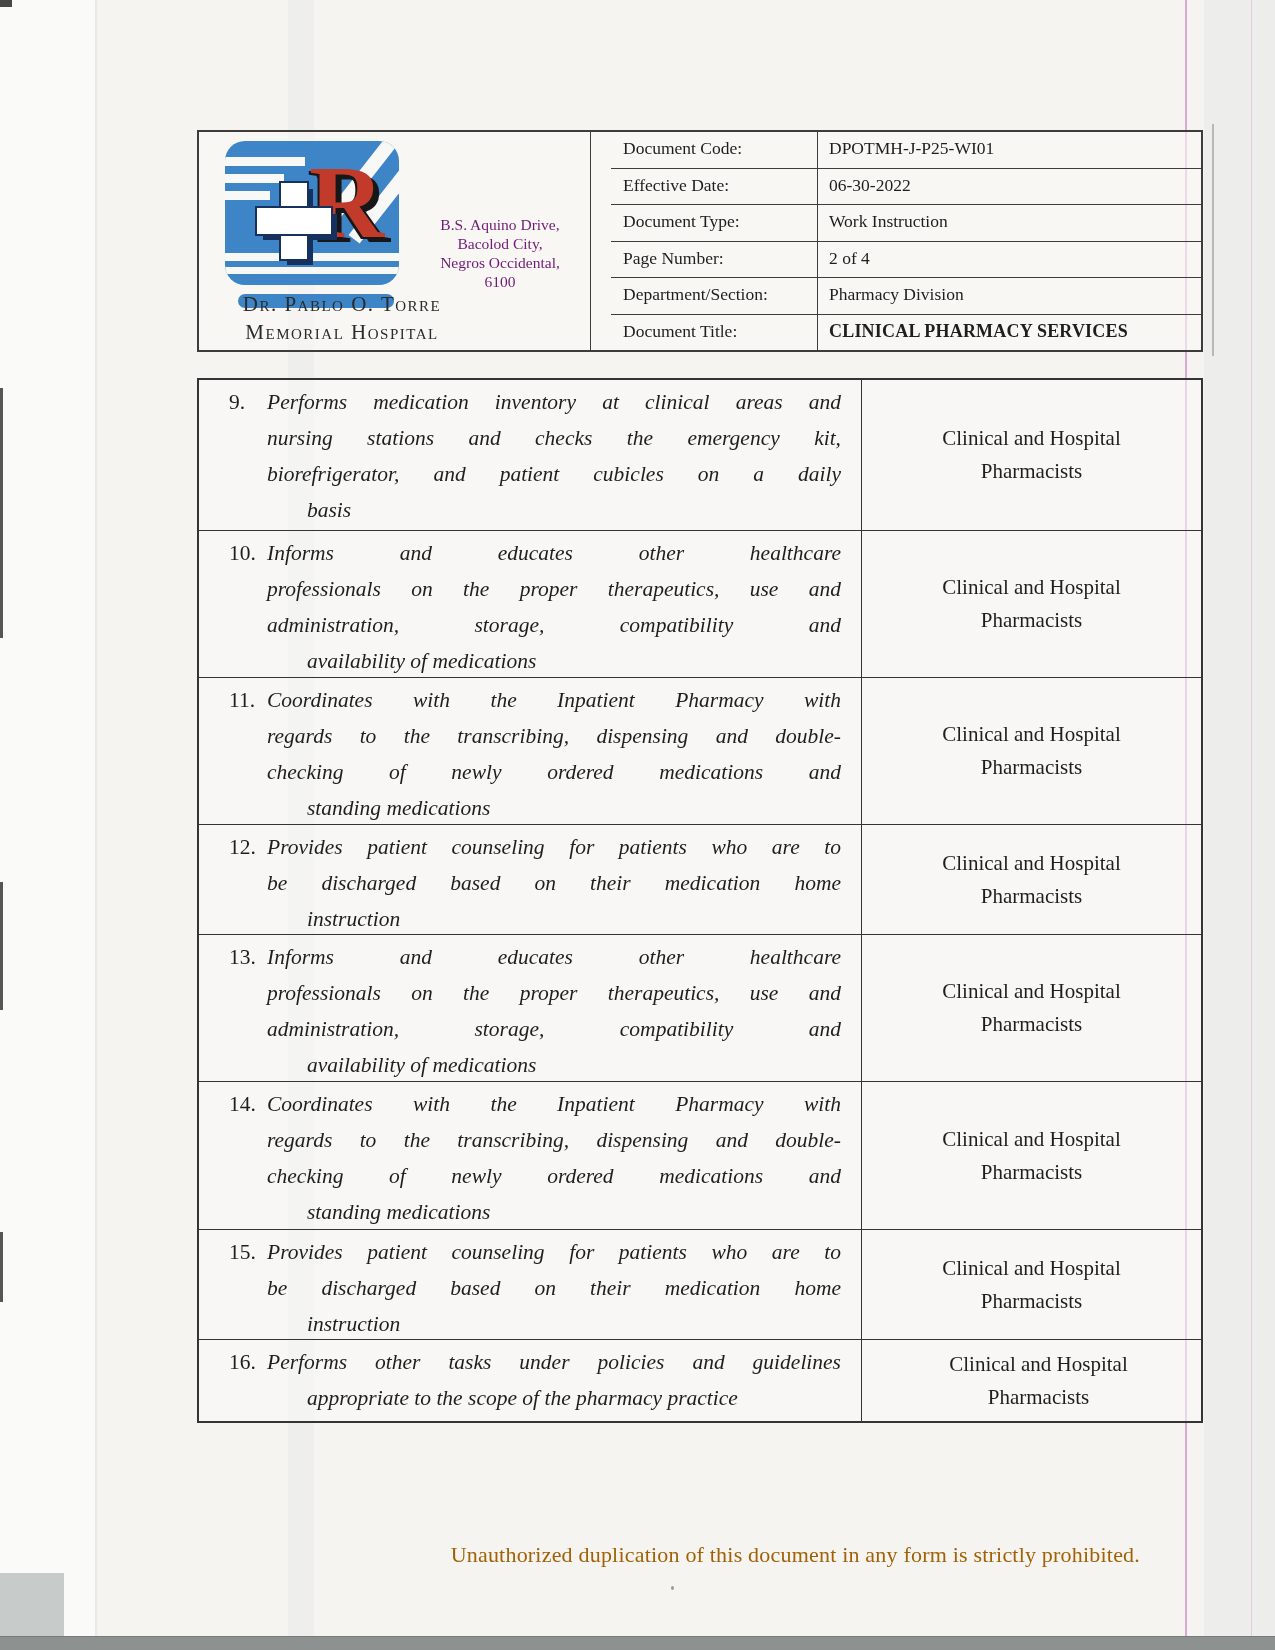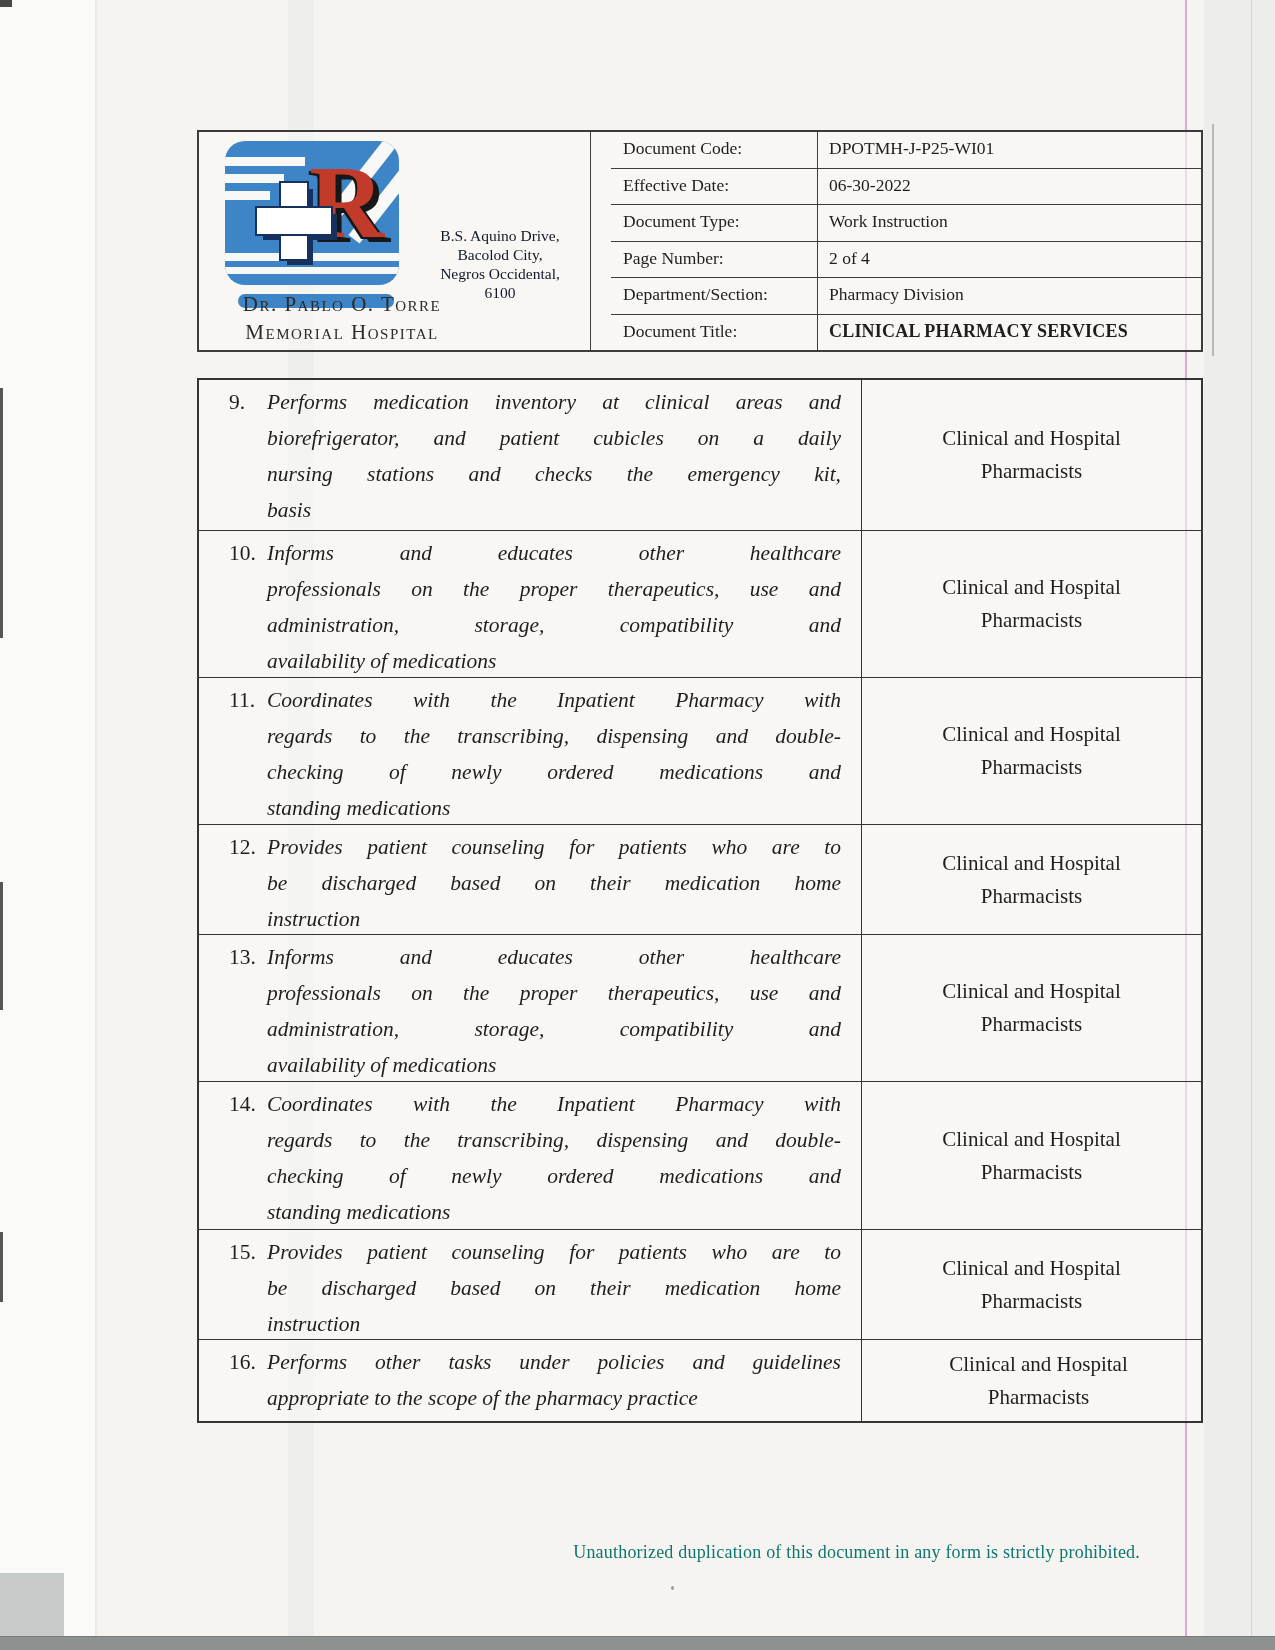--- a/index.html
+++ b/index.html
@@ -52,22 +52,22 @@
     position:absolute;left:84px;top:2px;
     font-family:"Liberation Serif",serif;font-weight:bold;font-size:104px;line-height:118px;
     color:#c23b2a;text-shadow:6px 5px 0 #171717, -2px 2px 0 #171717;
   }
   #logo-base{position:absolute;left:39px;top:162px;width:156px;height:14px;background:#3d85c6;border-radius:8px;}
   #hospital-name{
     position:absolute;left:4px;top:158px;width:278px;text-align:center;
     font-variant:small-caps;font-size:21px;line-height:28px;letter-spacing:1.5px;color:#2b2b2b;
   }
   #address{
-    position:absolute;left:212px;top:94px;width:178px;text-align:center;
-    font-size:15.5px;line-height:19px;color:#0f172a;
+    position:absolute;left:212px;top:83px;width:178px;text-align:center;
+    font-size:15.5px;line-height:19px;color:#701a75;
   }
   #meta-table{
     position:absolute;left:391px;top:0;right:0;bottom:0;
     border-left:1.5px solid #3c3c3c;display:flex;flex-direction:column;padding-left:20px;
   }
   .meta-row{flex:1;display:flex;border-top:1.5px solid #3c3c3c;box-sizing:border-box;}
   .meta-row:first-child{border-top:none;}
   .meta-label{width:207px;box-sizing:border-box;border-right:1.5px solid #3c3c3c;
     padding:6px 4px 0 12px;font-size:17.5px;}
   .meta-value{flex:1;padding:6px 4px 0 11px;font-size:17.5px;}
@@ -81,30 +81,30 @@
   }
   .trow{display:flex;box-sizing:border-box;border-top:1.5px solid #343434;}
   .trow:first-child{border-top:none;}
   .task-cell{
     width:663px;box-sizing:border-box;border-right:1.5px solid #343434;
     padding:4px 20px 0 30px;display:flex;align-items:flex-start;
   }
   .task-num{width:38px;flex-shrink:0;font-size:21.5px;line-height:36px;}
   .task-lines{flex:1;font-size:21.5px;line-height:36px;}
   .task-lines div{text-align:justify;text-align-last:justify;font-style:italic;}
-  .task-lines div:last-child{text-align-last:left;}
+  .task-lines div:last-child{text-align-last:left;margin-left:40px;}
   .resp-cell{
     flex:1;display:flex;align-items:center;justify-content:center;
     text-align:center;font-size:21px;line-height:33px;padding:0 38px;
   }
   .h150{height:150px;} .h147{height:147px;} .h110{height:110px;} .h148{height:148px;} .hlast{flex:1;gap:14px;}
 
   
   #footer-note{
-    position:absolute;right:135px;top:1542px;font-size:18px;color:#0f766e;letter-spacing:0.2px;
+    position:absolute;right:135px;top:1542px;font-size:22px;color:#a16207;letter-spacing:0.2px;
   }
 </style>
 </head>
 <body>
 
 <div id="page">
 
   <div class="streak" id="bright-left"></div>
   <div class="streak" id="crease"></div>
   <div class="streak" id="streak2"></div>
@@ -178,22 +178,22 @@
     </div>
   </div>
 
   <div id="main-table">
 
     <div class="trow h150">
       <div class="task-cell">
         <div class="task-num">9.</div>
         <div class="task-lines">
             <div>Performs medication inventory at clinical areas and</div>
+            <div>nursing stations and checks the emergency kit,</div>
             <div>biorefrigerator, and patient cubicles on a daily</div>
-            <div>nursing stations and checks the emergency kit,</div>
             <div>basis</div>
           </div>
       </div>
       <div class="resp-cell">Clinical and Hospital Pharmacists</div>
     </div>
 
     <div class="trow h147">
       <div class="task-cell">
         <div class="task-num">10.</div>
         <div class="task-lines">

